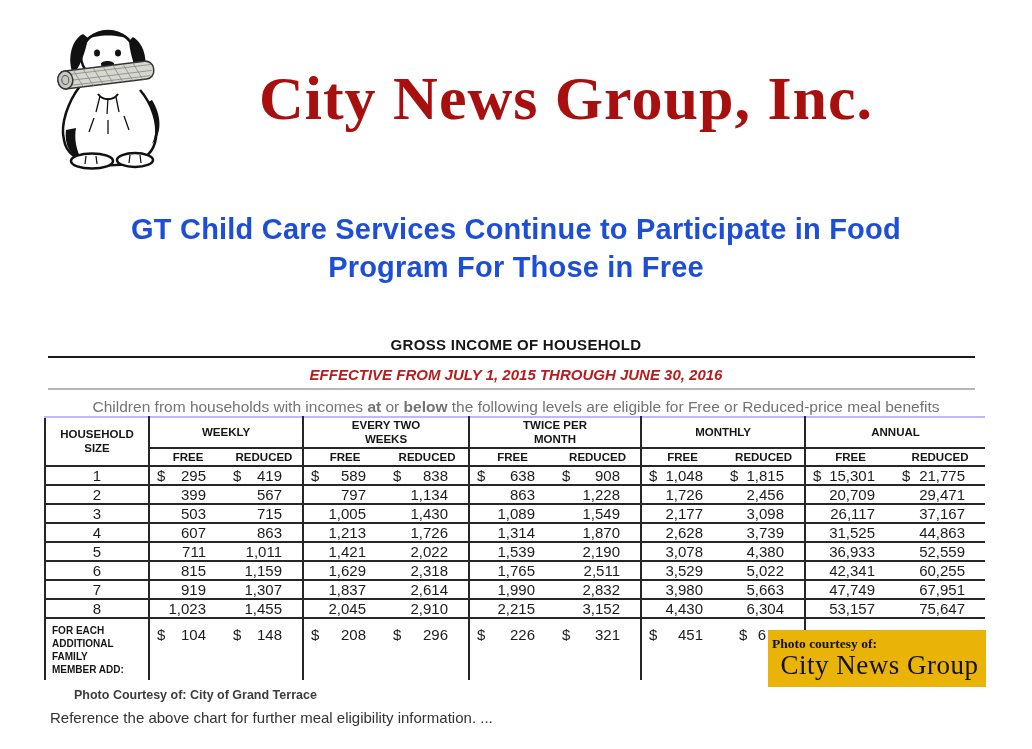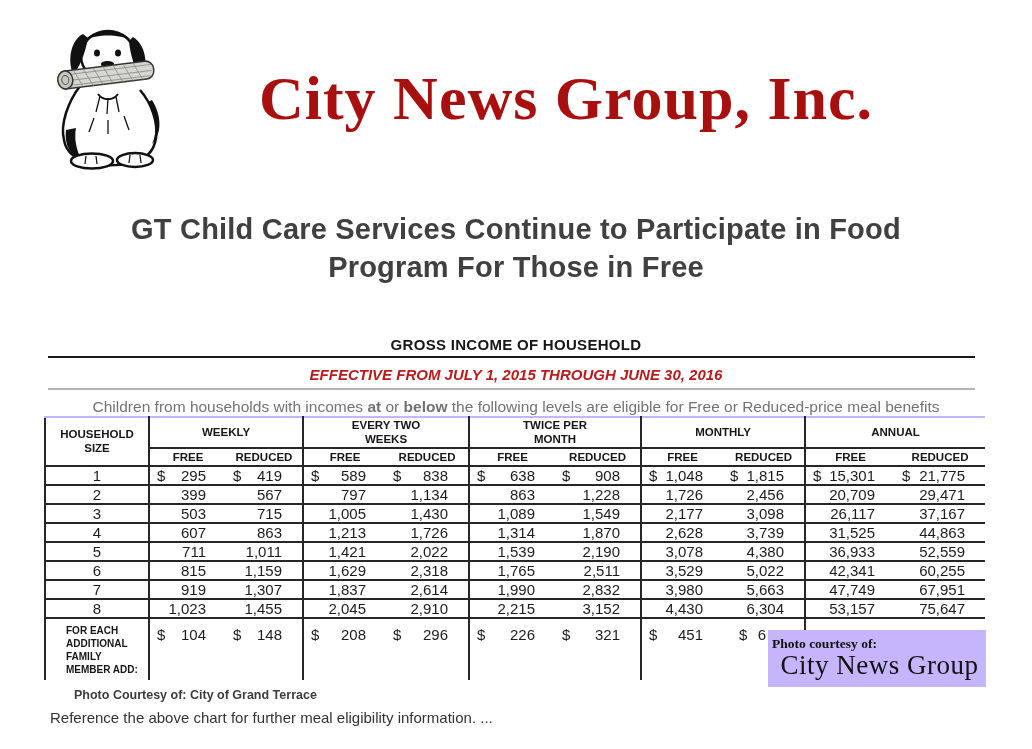--- a/index.html
+++ b/index.html
@@ -15,21 +15,21 @@
     position:absolute; left:160px; top:48px; width:812px; height:100px;
     display:flex; align-items:center; justify-content:center;
     font-family:"Liberation Serif", serif; font-weight:bold;
     font-size:62px; letter-spacing:1px; color:#a8100f; white-space:nowrap;
   }
 
   
   .headline {
     position:absolute; left:86px; top:210px; width:860px;
     text-align:center; font-weight:bold; font-size:29px; line-height:38px;
-    color:#404040; letter-spacing:0.2px;
+    color:#1d4ed8; letter-spacing:0.2px;
   }
 
   
   .gross-title {
     position:absolute; left:0; top:336px; width:1032px; text-align:center;
     font-weight:bold; font-size:15px; color:#161616; letter-spacing:0.3px;
   }
   .rule-dark  { position:absolute; left:48px; top:356px; width:927px; height:2px; background:#1a1a1a; }
   .effective  {
     position:absolute; left:0; top:366px; width:1032px; text-align:center;
@@ -57,29 +57,29 @@
   .income-table thead tr:first-child th { height:28px; }
   .income-table thead tr:last-child  th { height:18px; }
   .income-table td { height:19px; font-size:15px; color:#1c1c1c; }
   .income-table td.hh { text-align:center; }
   .income-table td.val { position:relative; text-align:right; }
   .income-table td.val .num { display:inline-block; padding-right:20px; }
   .income-table td.val .dollar { position:absolute; left:7px; }
   .income-table tr.addon td { border-bottom:none; height:53px; vertical-align:top; padding-top:7px; }
   .income-table tr.addon td.label {
     font-weight:bold; font-size:10px; line-height:1.3; text-align:left;
-    padding:5px 2px 4px 20px; white-space:pre-line; color:#161616;
+    padding:5px 2px 4px 6px; white-space:pre-line; color:#161616;
   }
   .income-table tr.addon td.c8 .num { padding-right:38px; }
   .income-table tr.addon td.c8 .dollar { left:16px; }
 
   
   .watermark {
     position:absolute; left:768px; top:630px; width:218px; height:57px;
-    background:#c4b5fd; z-index:5; font-family:"Liberation Serif", serif; color:#111;
+    background:#eab308; z-index:5; font-family:"Liberation Serif", serif; color:#111;
   }
   .watermark .wm-small { font-size:13.5px; font-weight:bold; padding:6px 0 0 4px; }
   .watermark .wm-big   { font-size:27px;  letter-spacing:0.5px; padding-left:5px; margin-top:-2px; white-space:nowrap;text-align:center; }
 
   
   .photo-credit {
     position:absolute; left:50px; top:688px; font-weight:bold;
     font-size:12.5px; color:#3c3c3c;margin-left:24px;
   }
   .reference {

